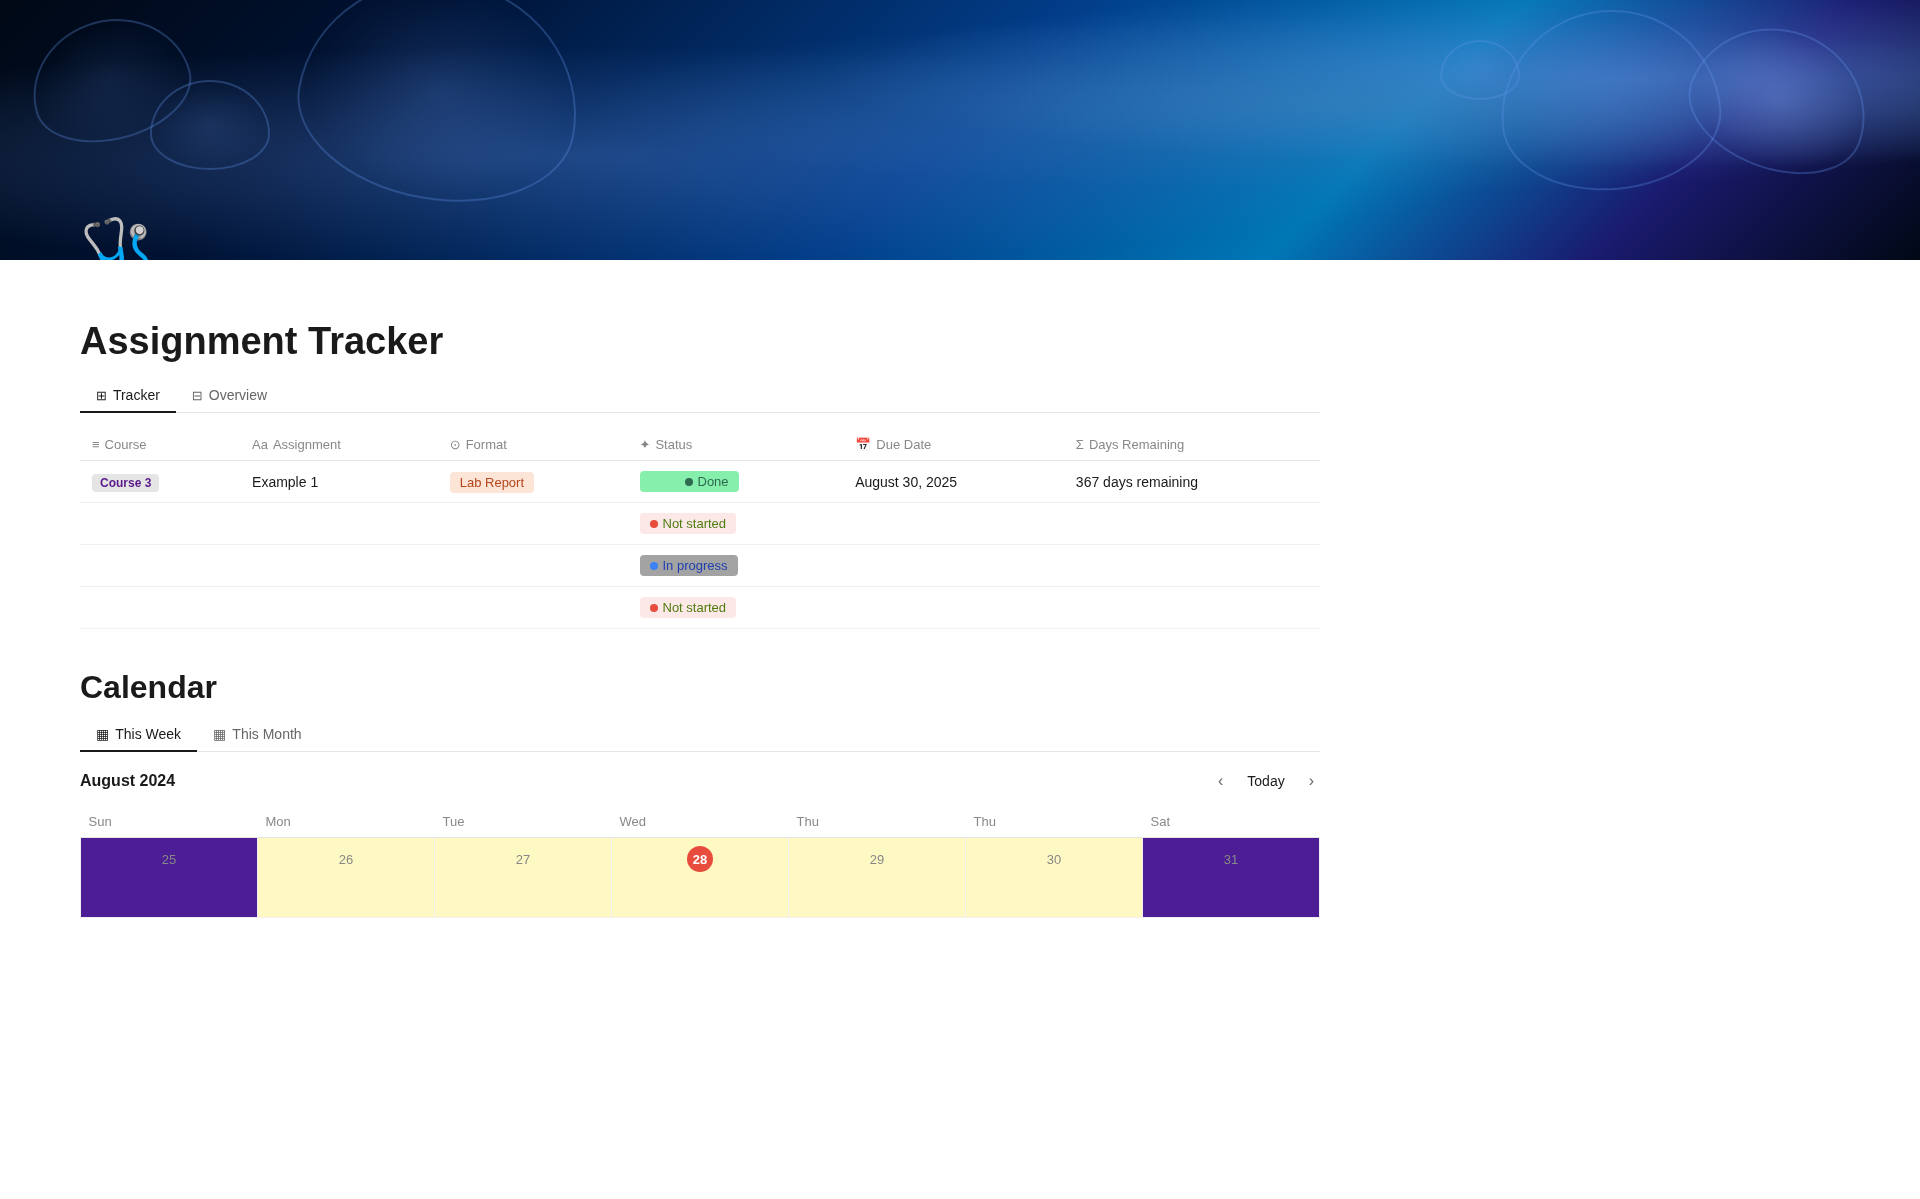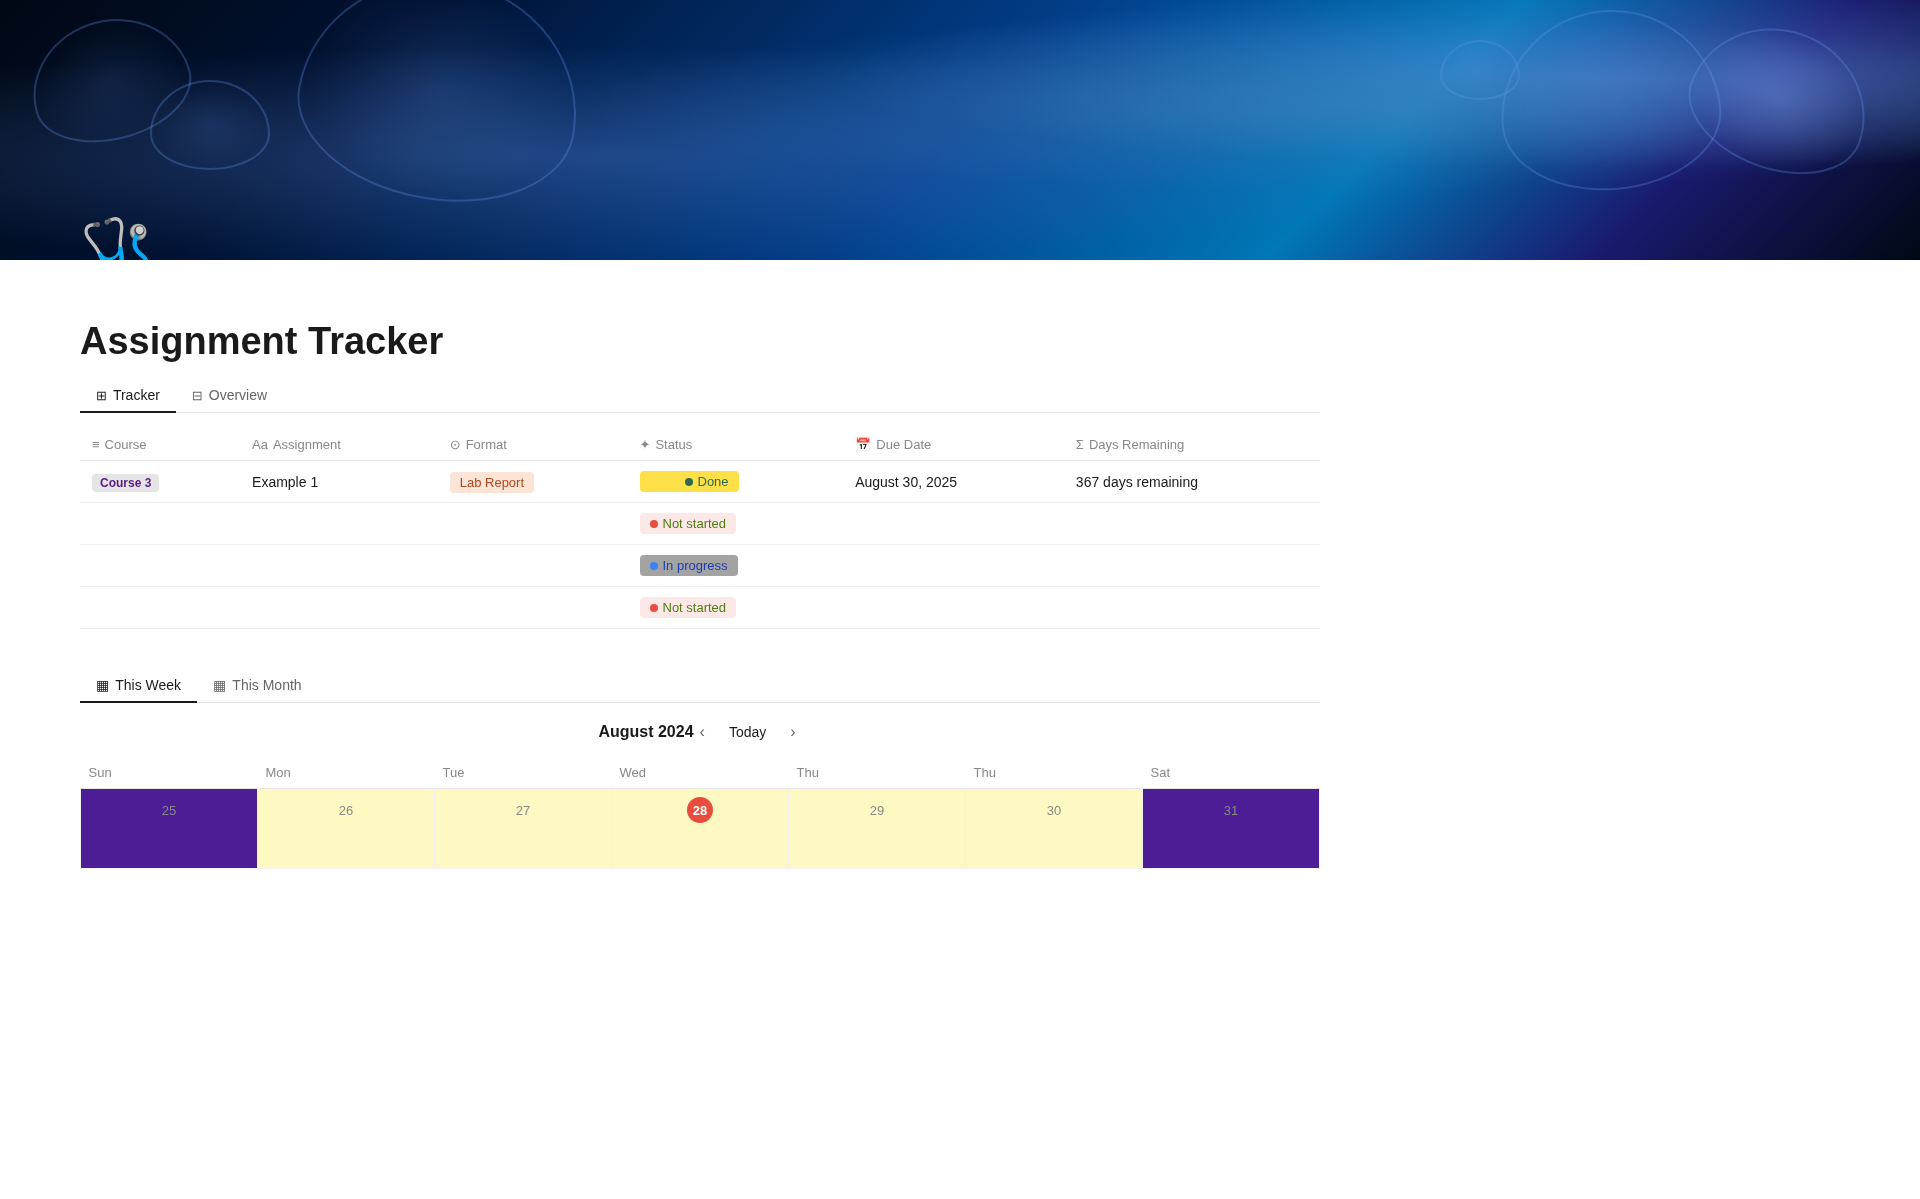--- a/index.html
+++ b/index.html
@@ -130,21 +130,21 @@
 
     .status-badge {
       display: inline-flex;
       align-items: center;
       gap: 5px;
       padding: 3px 10px;
       border-radius: 4px;
       font-size: 13px;
     }
 
-    .status-done { background: #fde047; color: #2d6a4f; padding-left: 45px; }
+    .status-done { background: #86efac; color: #2d6a4f; padding-left: 45px; }
     .status-not-started { background: #fde8e8; color: #4d7c0f; }
     .status-in-progress { background: #a3a3a3; color: #1e40af; }
 
     .status-dot {
       width: 8px;
       height: 8px;
       border-radius: 50%;
       display: inline-block;
     }
 
@@ -192,21 +192,21 @@
     }
 
     .cal-tab.active {
       color: #1a1a1a;
       border-bottom: 2px solid #1a1a1a;
     }
 
     .calendar-header {
       display: flex;
       align-items: center;
-      justify-content: center;
+      justify-content: space-between;
       margin-bottom: 12px;
     }
 
     .calendar-month {
       font-size: 16px;
       font-weight: 600;
       color: #1a1a1a;
     }
 
     .cal-nav {
@@ -383,20 +383,21 @@
             <td></td>
             <td></td>
           </tr>
         </tbody>
     </table>
   </div>
 
   <div class="section-divider"></div>
 
   <div>
+    <h2 class="calendar-title">Calendar</h2>
 
     <div class="calendar-tabs">
       <div class="cal-tab active">
         <span>▦</span>
         <span>This Week</span>
       </div>
       <div class="cal-tab">
         <span>▦</span>
         <span>This Month</span>
       </div>

